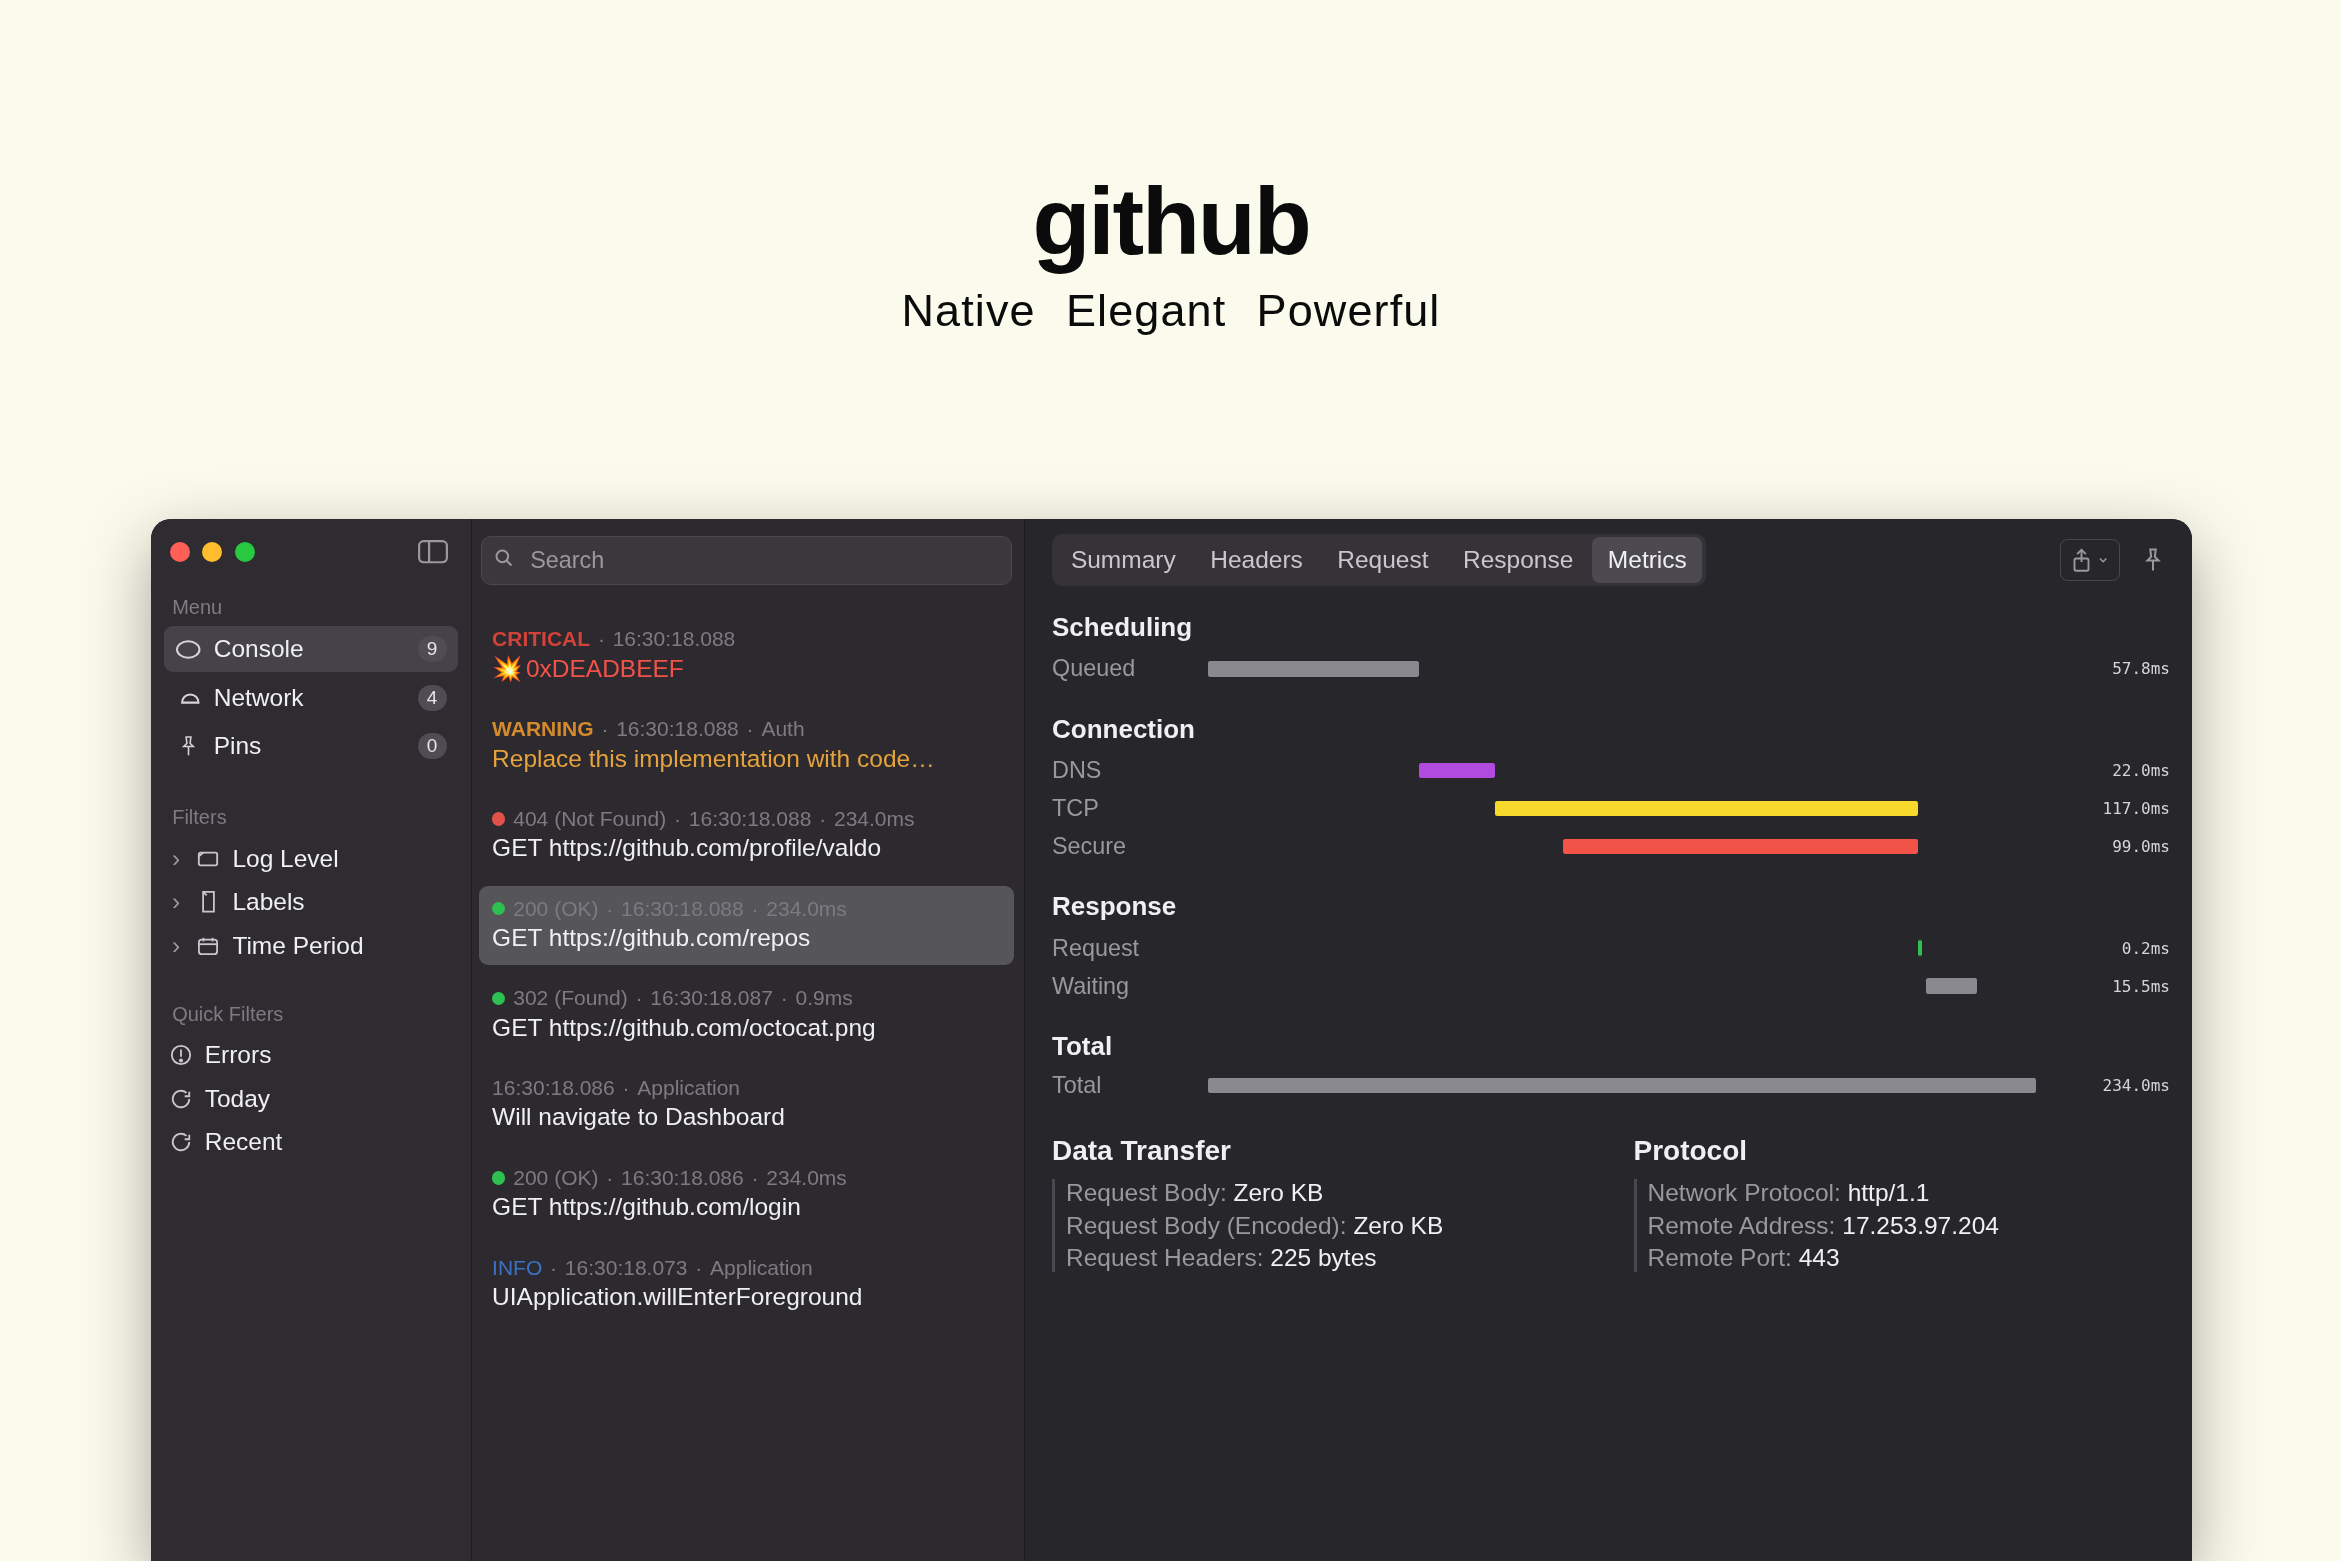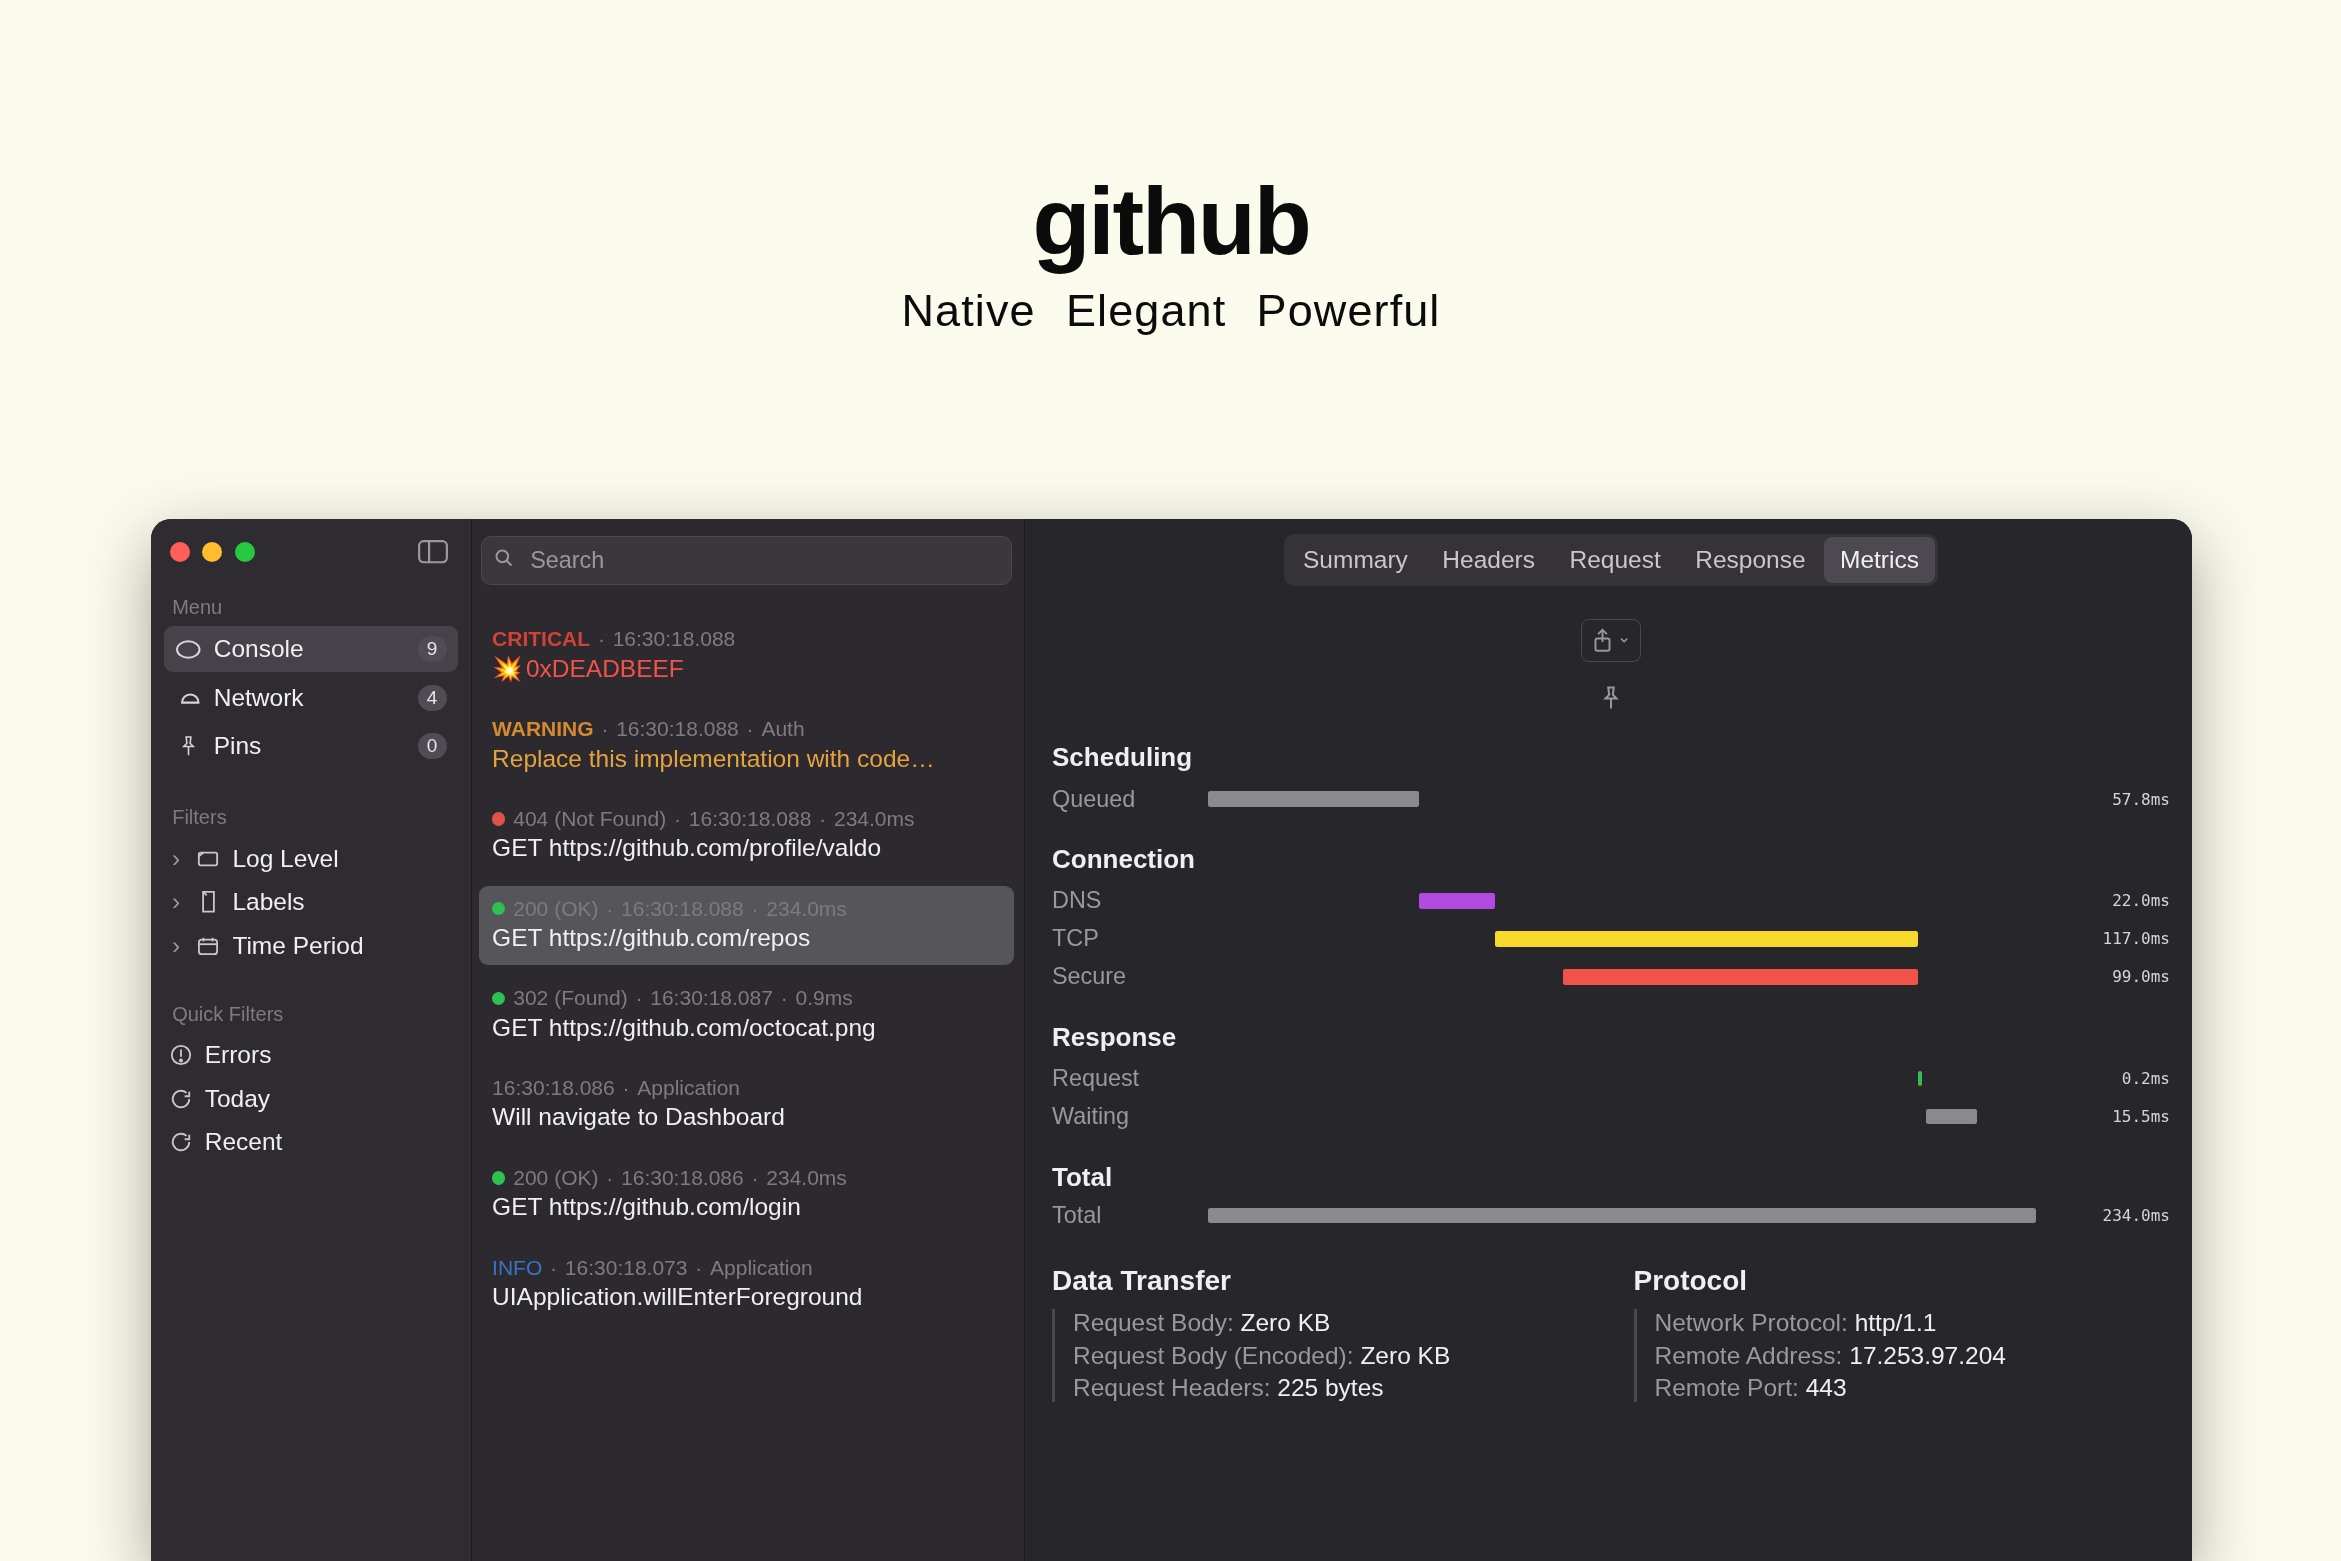--- a/index.html
+++ b/index.html
@@ -193,21 +193,21 @@
 
   
   .detail {
     flex: 1;
     padding: 14.5px 22px 0 27px;
     background: var(--panel-bg);
     position: relative;
     overflow: hidden;
   }
   .detail-topbar {
-    display:flex; align-items:center; gap:16.7px;flex-direction:column;
+    display:flex; align-items:center; gap:16.7px;
   }
   .tabbar {
     display:flex; gap:3.3px;
     background: #353338;
     padding: 3.3px;
     border-radius: 10px;
   }
   .tab {
     padding: 9px 15.6px;
     border-radius: 7.8px;
@@ -267,21 +267,21 @@
   .info-block {
     flex:1;
   }
   .info-block h3 {
     margin: 0 0 12.3px 0;
     font-size: 28px;
     font-weight: 700;
   }
   .info-lines {
     border-left: 3.3px solid #4a484e;
-    padding-left: 18px;
+    padding-left: 11px;
   }
   .info-line {
     font-size: 24.5px;
     color: var(--text-primary);
     margin-bottom: 4.5px;
   }
   .info-line .k { color: var(--text-secondary); }
 </style>
 </head>
 <body>

